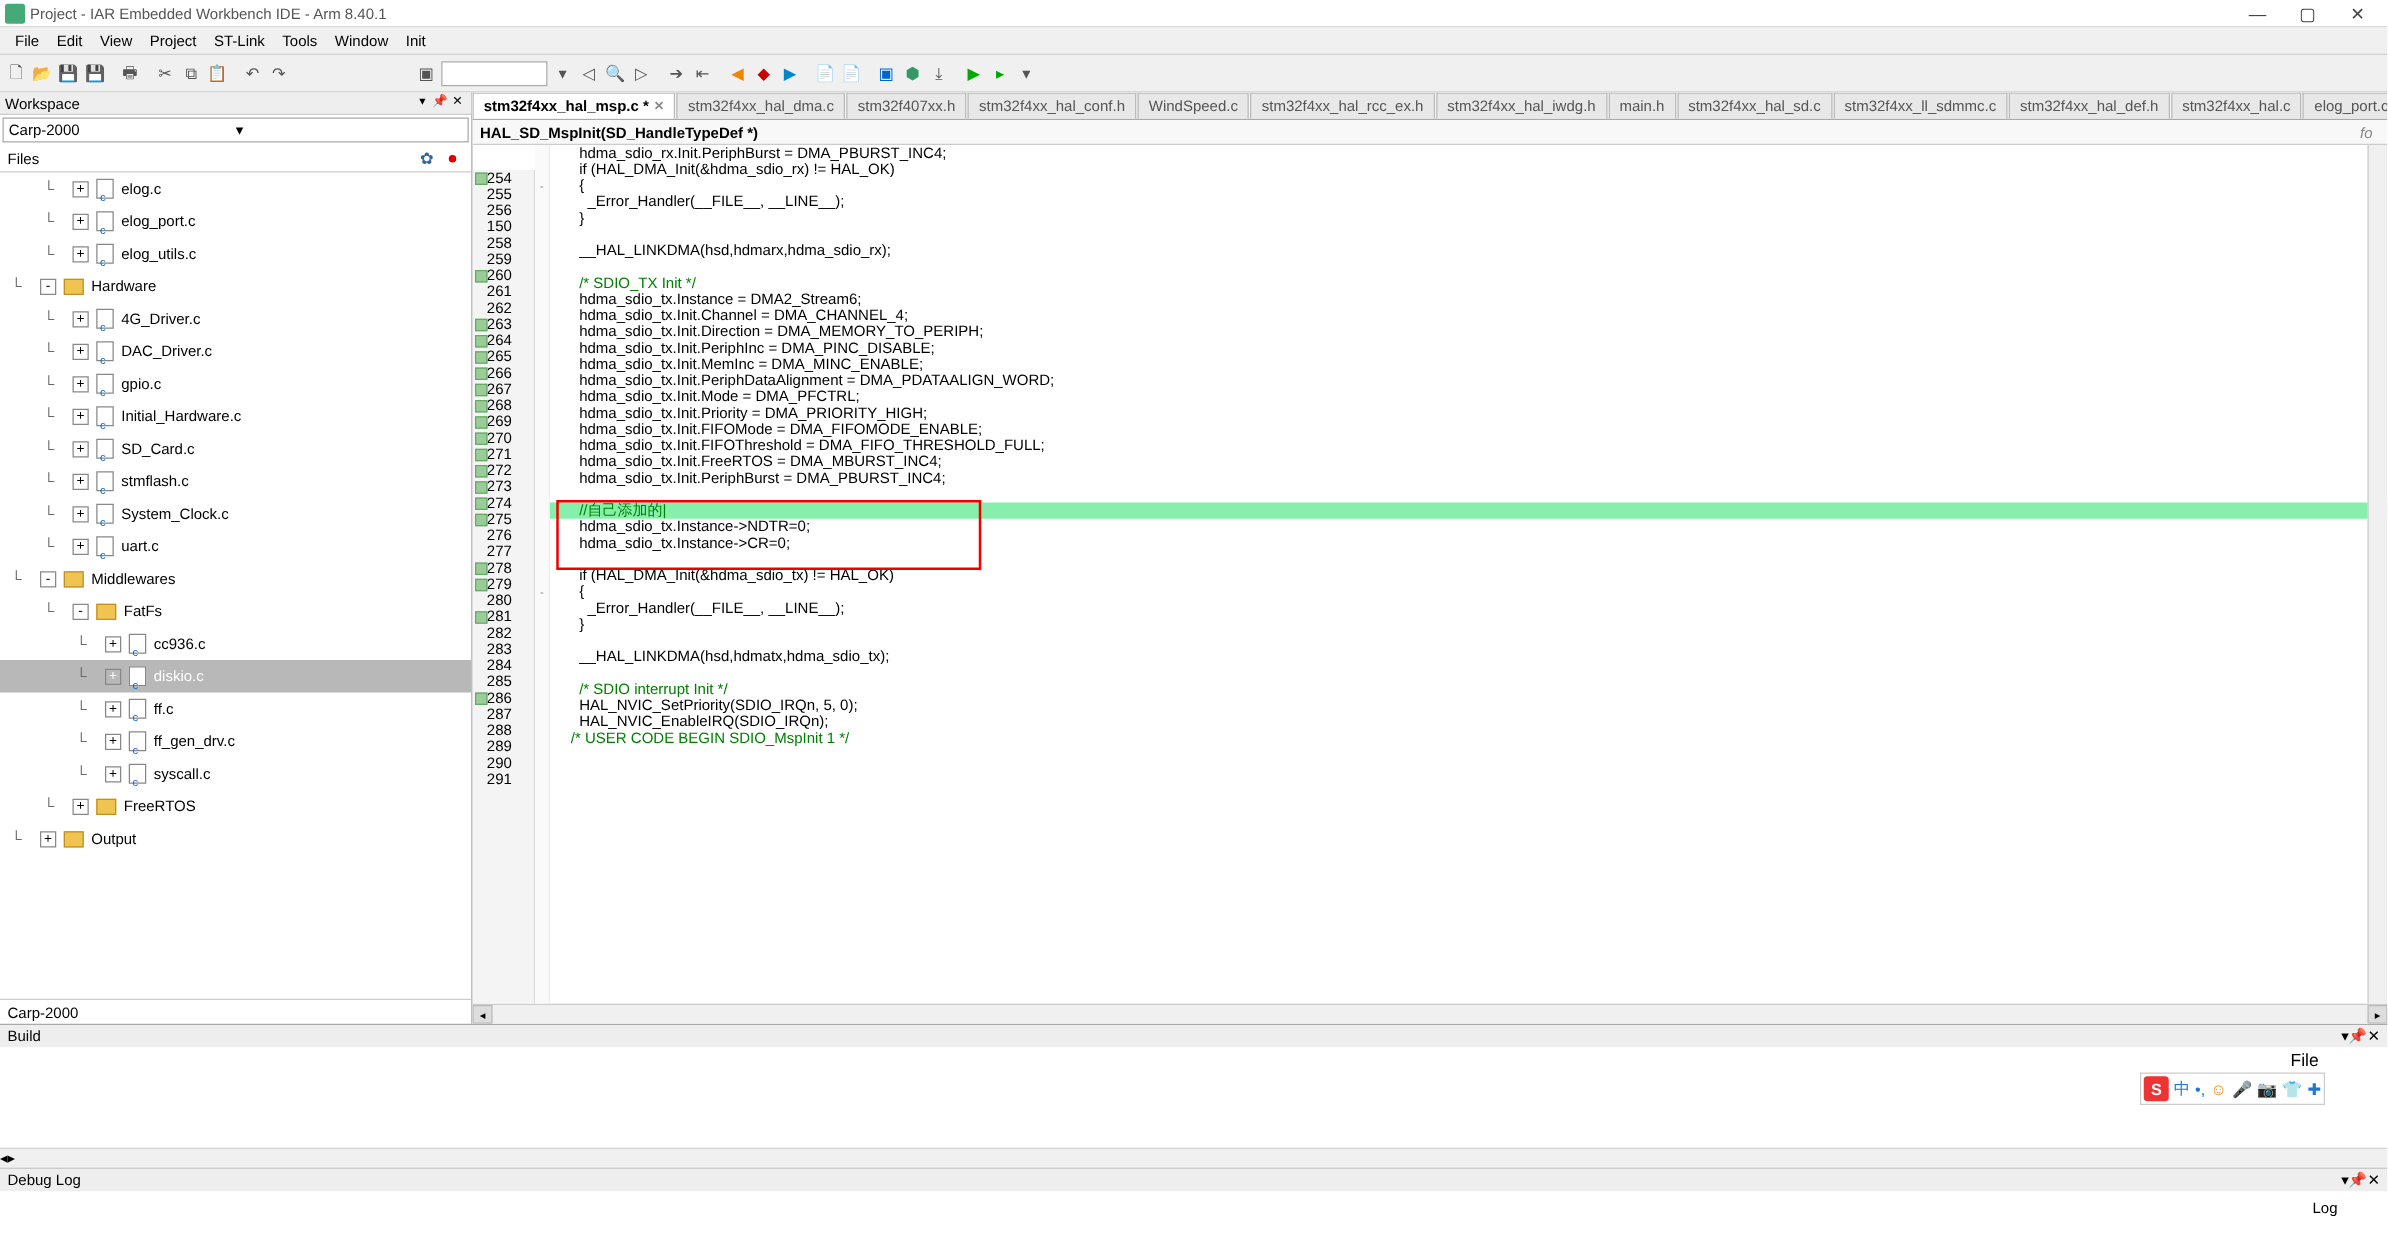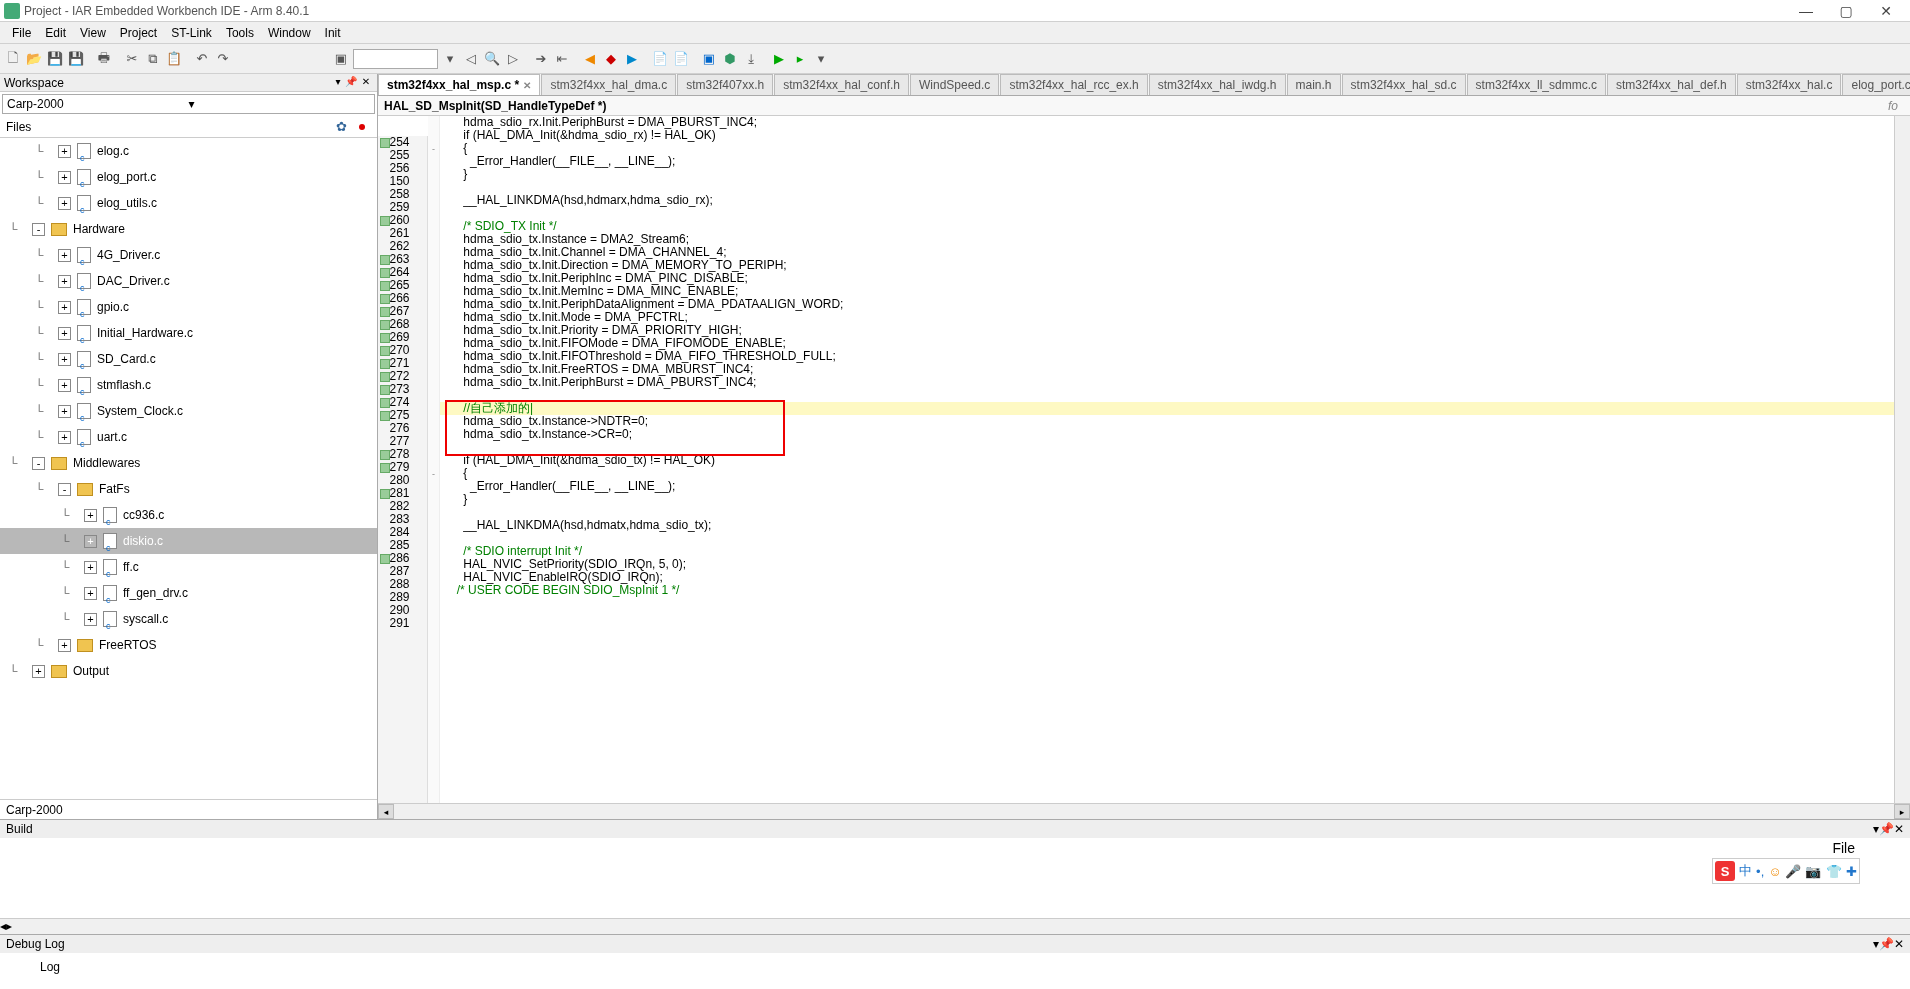--- a/index.html
+++ b/index.html
@@ -43,39 +43,39 @@
 .context { height: 20px; background: #f8f8f8; border-bottom: 1px solid #ccc; padding: 2px 6px; font-size: 12px; font-weight: bold; display: flex; align-items: center; }
 .context .fo-icon { margin-left: auto; font-style: italic; font-weight: normal; color: #888; padding-right: 6px; }
 .code-wrap { flex: 1; display: flex; overflow: hidden; position: relative; }
 .gutter { width: 50px; background: #f4f4f4; border-right: 1px solid #ddd; font-family: Consolas, monospace; font-size: 12px; text-align: center; color: #000000; margin-top: 20px; }
 .gutter .ln { height: 13px; line-height: 13px; padding-right: 6px; position: relative; }
 .gutter .ln.mark::before { content: ""; position: absolute; left: 2px; top: 2px; width: 8px; height: 8px; background: #9c9; border: 1px solid #6a6; }
 .fold-col { width: 12px; background: #fafafa; border-right: 1px solid #eee; }
 .fold-col .fc { height: 13px; display: flex; align-items: center; justify-content: center; font-size: 9px; color: #888; }
 .code { flex: 1; font-family: Consolas, monospace; font-size: 12px; overflow: auto; position: relative; }
 .code .line { height: 13px; line-height: 13px; white-space: pre; padding-left: 10px; }
-.code .line.hl { background: #fef9c3; }
+.code .line.hl { background: #86efac; }
 .code .c { color: #008000; }
 .code .redbox { position: absolute; border: 2px solid #e00; pointer-events: none; }
 .hscroll { height: 16px; background: #f0f0f0; border-top: 1px solid #ccc; display: flex; }
 .hscroll .left-btn, .hscroll .right-btn { width: 16px; background: #ddd; border: 1px solid #bbb; text-align: center; font-size: 9px; line-height: 14px; }
 .hscroll .track { flex: 1; }
 .vscroll { position: absolute; right: 0; top: 0; bottom: 0; width: 16px; background: #f0f0f0; border-left: 1px solid #ccc; }
 .build-panel { height: 115px; border-top: 1px solid #aaa; display: flex; flex-direction: column; justify-content: flex-end; }
 .build-hdr { height: 18px; background: #eee; display: flex; align-items: center; padding: 0 6px; font-size: 11px; }
 .build-hdr .title { flex: 1; }
 .build-body { flex: 1; background: #fff; position: relative; }
 .ime { position: absolute; right: 50px; top: 20px; display: flex; gap: 4px; align-items: center; background: #fff; padding: 2px; border: 1px solid #ccc; }
 .ime .logo { width: 20px; height: 20px; background: #e33; border-radius: 3px; color: #fff; font-weight: bold; display: flex; align-items: center; justify-content: center; font-size: 13px; }
 .ime span { font-size: 13px; }
 .file-label { position: absolute; right: 55px; top: 2px; font-size: 14px; }
 .build-scroll { height: 16px; background: #f0f0f0; border-top: 1px solid #ccc; display: flex; }
 .debug-panel { height: 50px; border-top: 1px solid #aaa; }
 .debug-hdr { height: 18px; background: #eee; display: flex; align-items: center; padding: 0 6px; font-size: 11px; }
-.debug-body { padding: 4px 40px; font-size: 15px; }
+.debug-body { padding: 4px 40px; font-size: 15px; text-align: right; }
 </style>
 </head>
 <body>
 
 <div class="title-bar">
   <span class="icon"></span>
   <span class="title">Project - IAR Embedded Workbench IDE - Arm 8.40.1</span>
   <span class="ctrl">—</span>
   <span class="ctrl">▢</span>
   <span class="ctrl">✕</span>

